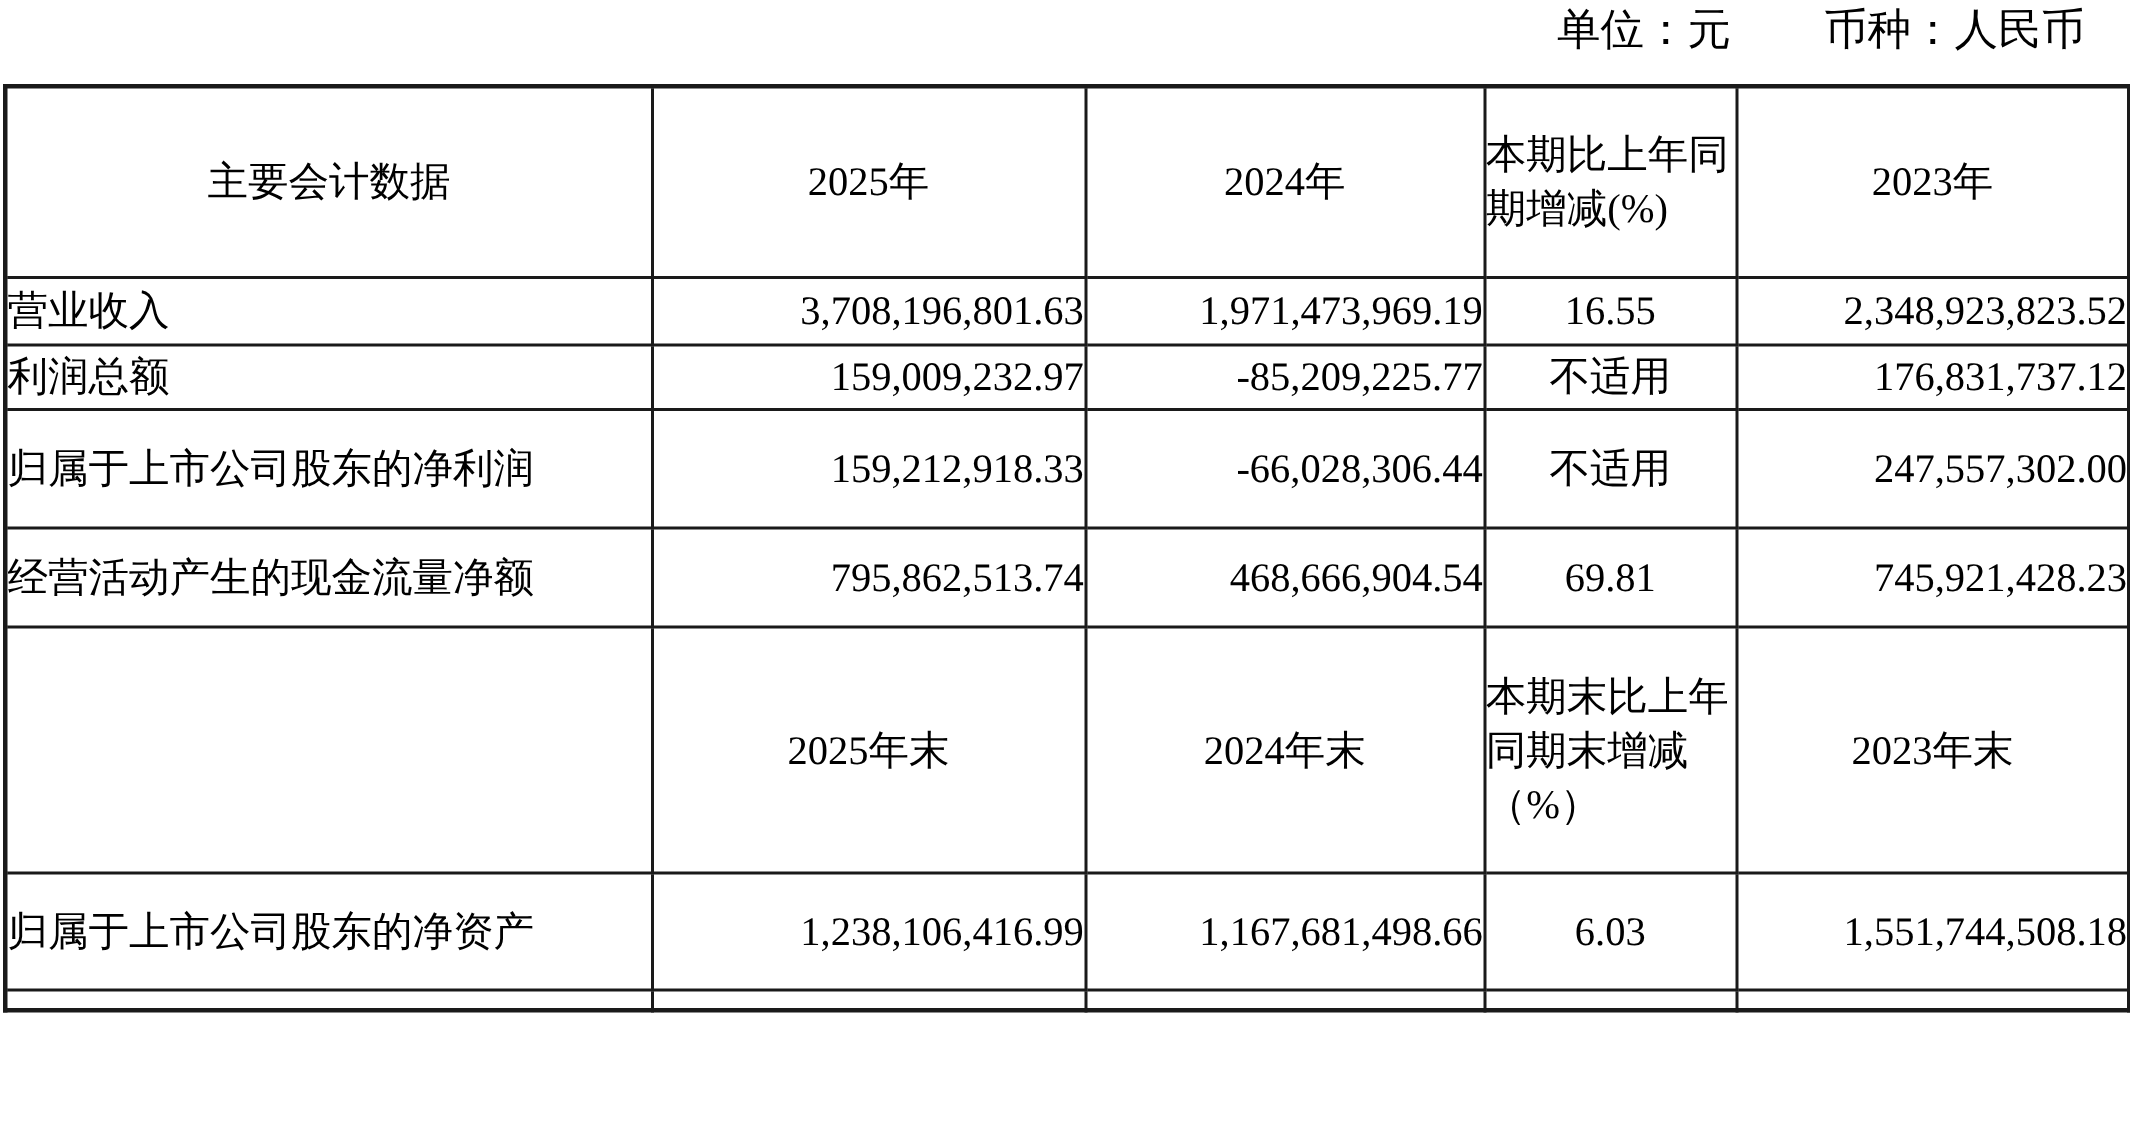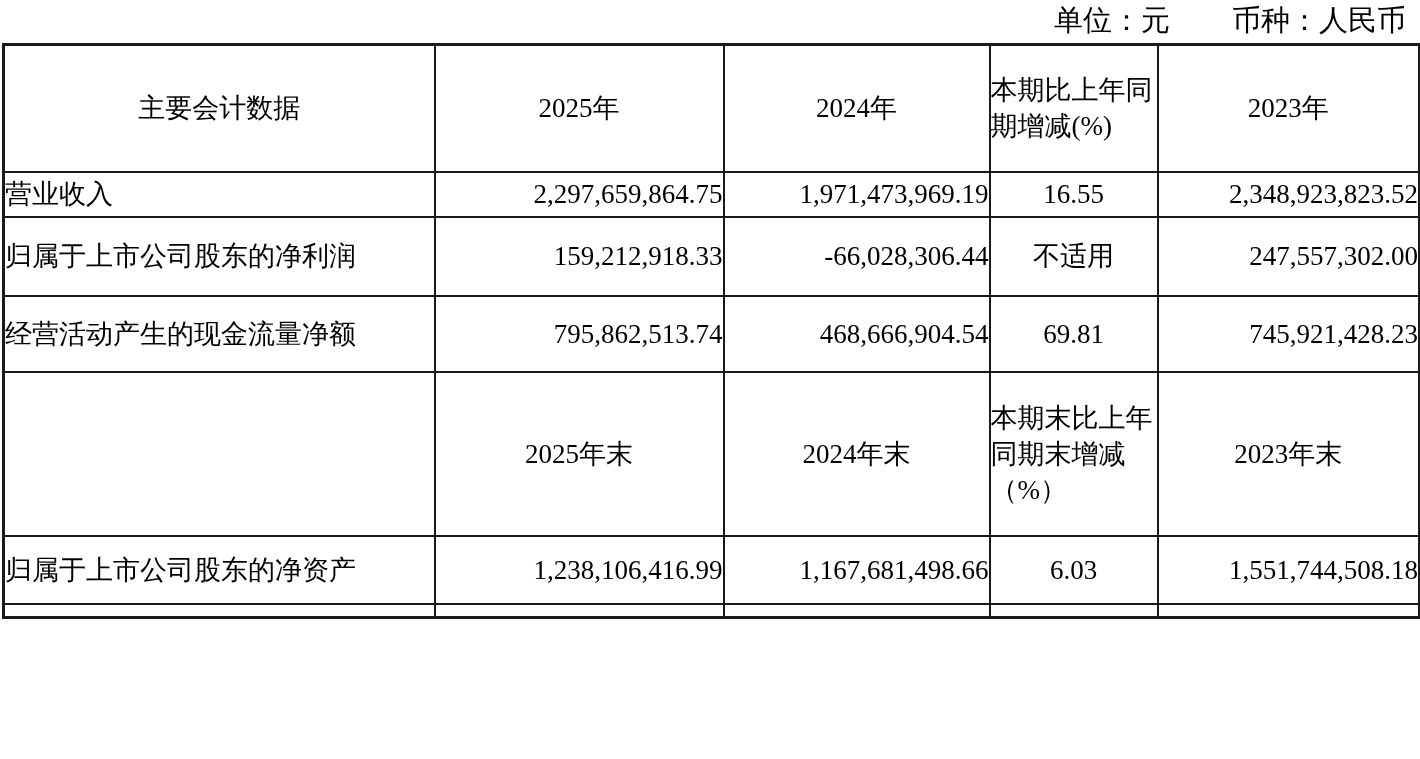--- a/index.html
+++ b/index.html
@@ -13,25 +13,25 @@
     color: #000000;
   }
   .page {
     position: relative;
     width: 1420px;
     height: 759px;
     overflow: hidden;
     background: #ffffff;
   }
   .unit-line {
-    height: 43px;
+    height: 56px;
     line-height: 40px;
     font-size: 29px;
     text-align: right;
-    padding-right: 14px;
+    padding-right: 30px;
     white-space: nowrap;
   }
   .unit-line .currency {
     margin-left: 62px;
   }
   table.fin {
     border-collapse: collapse;
     table-layout: fixed;
     margin-left: 2px;
     width: 1416px;
@@ -79,53 +79,60 @@
         <tr style="height:127px">
       <td class="hdr">主要会计数据</td>
       <td class="hdr">2025年</td>
       <td class="hdr">2024年</td>
       <td class="hdr-wrap">本期比上年同期增减(%)</td>
       <td class="hdr">2023年</td>
     </tr>
 
     <tr style="height:45px">
       <td class="lbl">营业收入</td>
-      <td class="num">2,297,659,864.75</td>
+      <td class="num">3,708,196,801.63</td>
       <td class="num">1,971,473,969.19</td>
       <td class="chg">16.55</td>
       <td class="num">2,348,923,823.52</td>
     </tr>
 
+    <tr style="height:43px">
+      <td class="lbl">利润总额</td>
+      <td class="num">159,009,232.97</td>
+      <td class="num">-85,209,225.77</td>
+      <td class="chg">不适用</td>
+      <td class="num">176,831,737.12</td>
+    </tr>
 
     <tr style="height:79px">
       <td class="lbl">归属于上市公司股东的净利润</td>
       <td class="num">159,212,918.33</td>
       <td class="num">-66,028,306.44</td>
       <td class="chg">不适用</td>
       <td class="num">247,557,302.00</td>
     </tr>
 
 
-    <tr style="height:76px">
+    <tr style="height:66px">
       <td class="lbl">经营活动产生的现金流量净额</td>
       <td class="num">795,862,513.74</td>
       <td class="num">468,666,904.54</td>
       <td class="chg">69.81</td>
       <td class="num">745,921,428.23</td>
     </tr>
 
     <tr style="height:164px">
       <td class="hdr"></td>
       <td class="hdr">2025年末</td>
       <td class="hdr">2024年末</td>
       <td class="hdr-wrap">本期末比上年同期末增减（%）</td>
       <td class="hdr">2023年末</td>
     </tr>
 
-    <tr style="height:68px">
+    <tr style="height:78px">
       <td class="lbl">归属于上市公司股东的净资产</td>
       <td class="num">1,238,106,416.99</td>
       <td class="num">1,167,681,498.66</td>
       <td class="chg">6.03</td>
       <td class="num">1,551,744,508.18</td>
     </tr>
 
     <tr style="height:14px">
       <td class="lbl"></td>
       <td class="num"></td>

